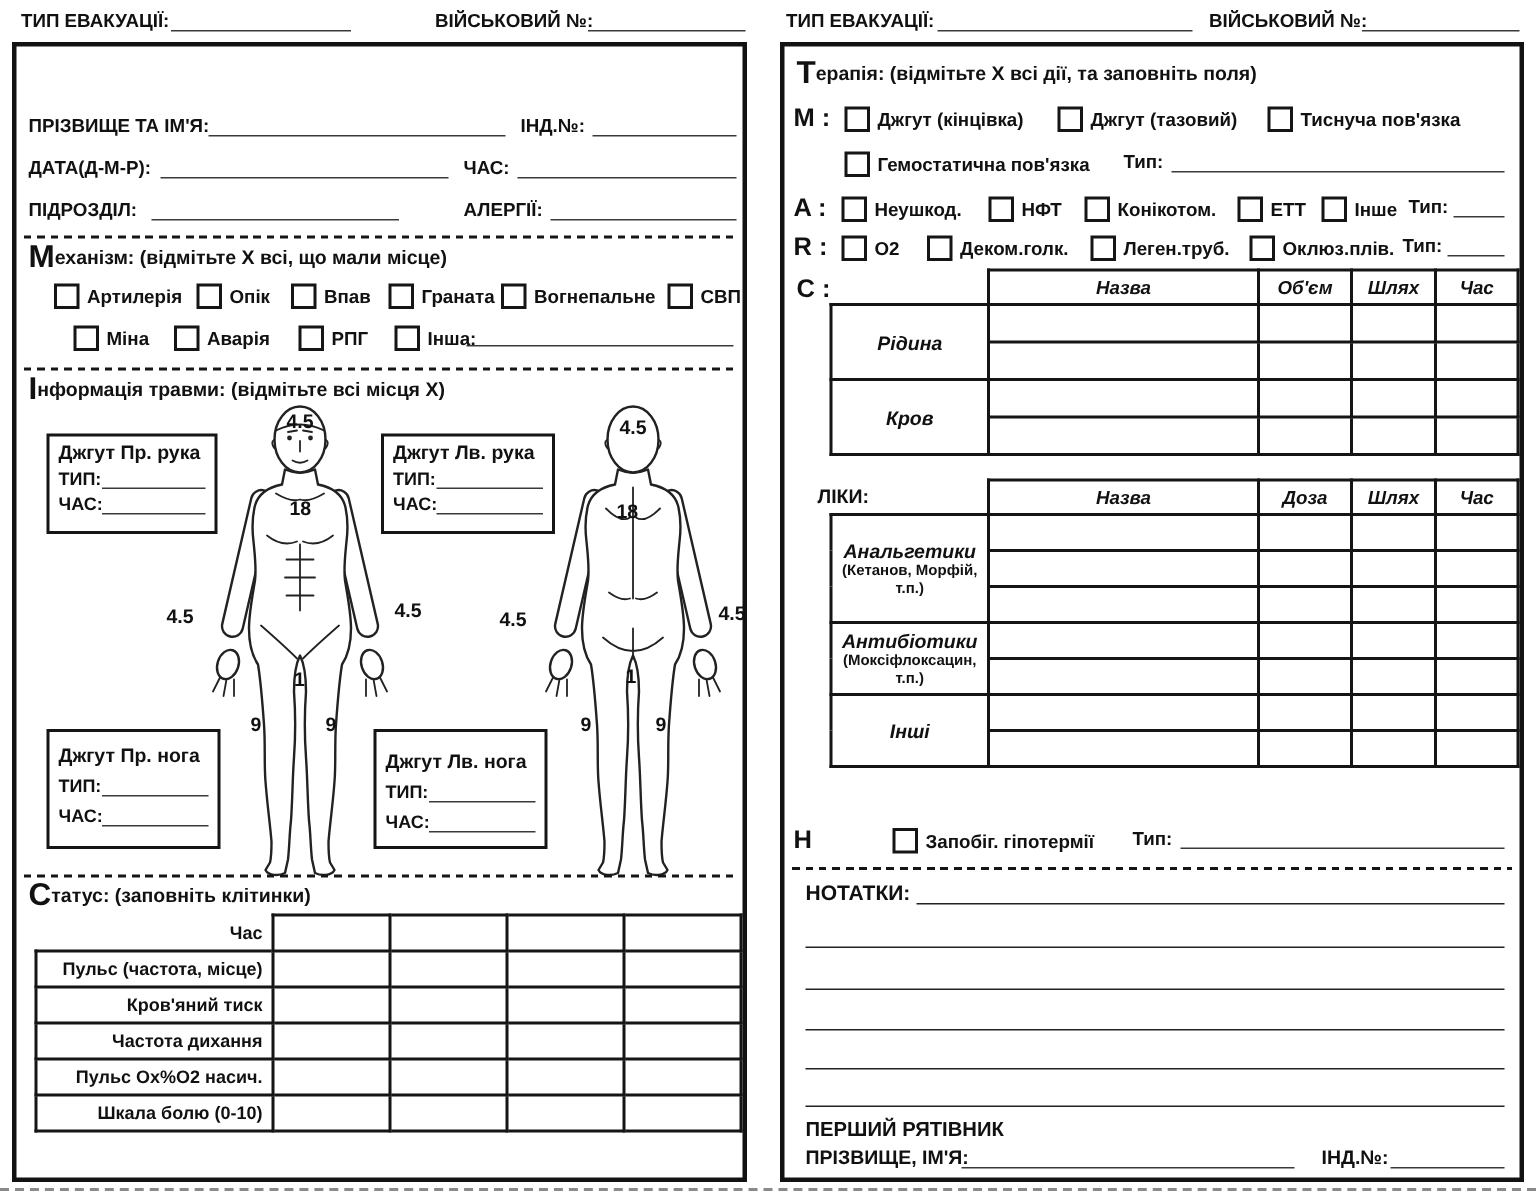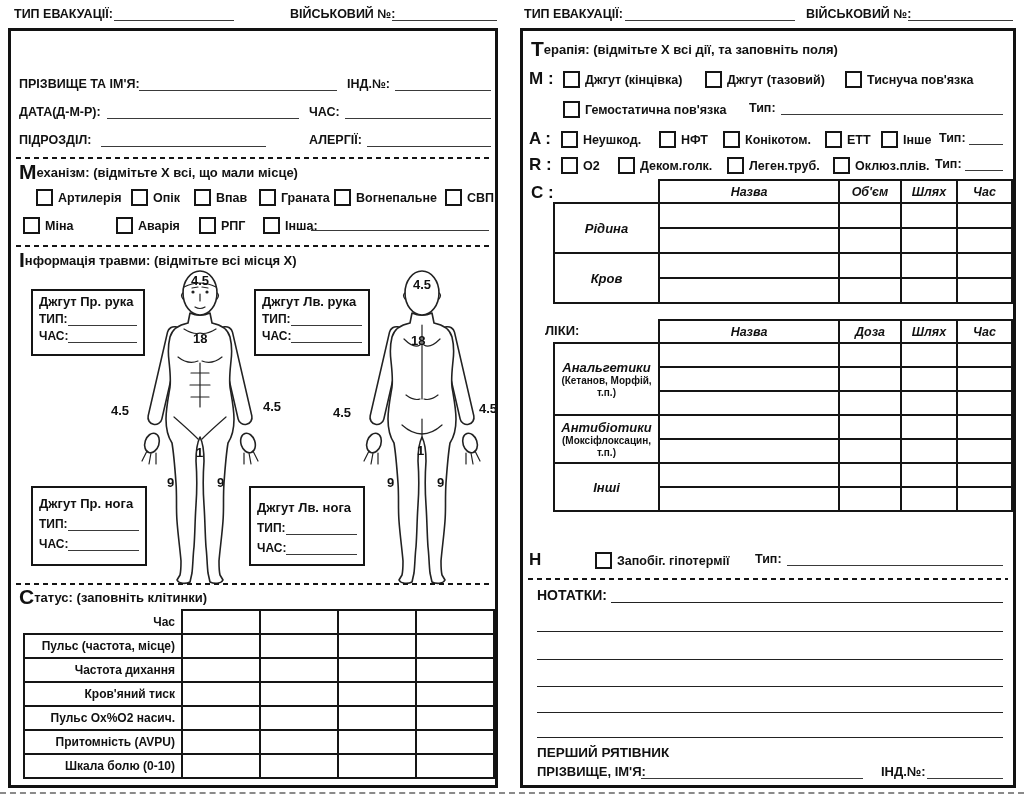--- a/index.html
+++ b/index.html
@@ -94,21 +94,21 @@
       </div>
     <div class="cbrow" style="left:323px;top:158px">
         <span class="cb"></span>
         <span>Вогнепальне</span>
       </div>
     <div class="cbrow" style="left:434px;top:158px">
         <span class="cb"></span>
         <span>СВП</span>
       </div>
 
-    <div class="cbrow" style="left:12px;top:186px">
+    <div class="cbrow" style="left:38px;top:186px">
         <span class="cb"></span>
         <span>Міна</span>
       </div>
     <div class="cbrow" style="left:105px;top:186px">
         <span class="cb"></span>
         <span>Аварія</span>
       </div>
     <div class="cbrow" style="left:188px;top:186px">
         <span class="cb"></span>
         <span>РПГ</span>
@@ -248,42 +248,35 @@
             <td></td>
       </tr>
       <tr style="height:24px">
             <td class="rlabel">Пульс (частота, місце)</td>
             <td></td>
             <td></td>
             <td></td>
             <td></td>
           </tr>
       <tr style="height:24px">
+            <td class="rlabel">Кров'яний тиск</td>
+            <td></td>
+            <td></td>
+            <td></td>
+            <td></td>
+          </tr>
+      <tr style="height:24px">
             <td class="rlabel">Частота дихання</td>
             <td></td>
             <td></td>
             <td></td>
             <td></td>
           </tr>
       <tr style="height:24px">
-            <td class="rlabel">Кров'яний тиск</td>
-            <td></td>
-            <td></td>
-            <td></td>
-            <td></td>
-          </tr>
-      <tr style="height:24px">
             <td class="rlabel">Пульс Ох%О2 насич.</td>
-            <td></td>
-            <td></td>
-            <td></td>
-            <td></td>
-          </tr>
-      <tr style="height:24px">
-            <td class="rlabel">Притомність (AVPU)</td>
             <td></td>
             <td></td>
             <td></td>
             <td></td>
           </tr>
       <tr style="height:24px">
             <td class="rlabel">Шкала болю (0-10)</td>
             <td></td>
             <td></td>
             <td></td>

